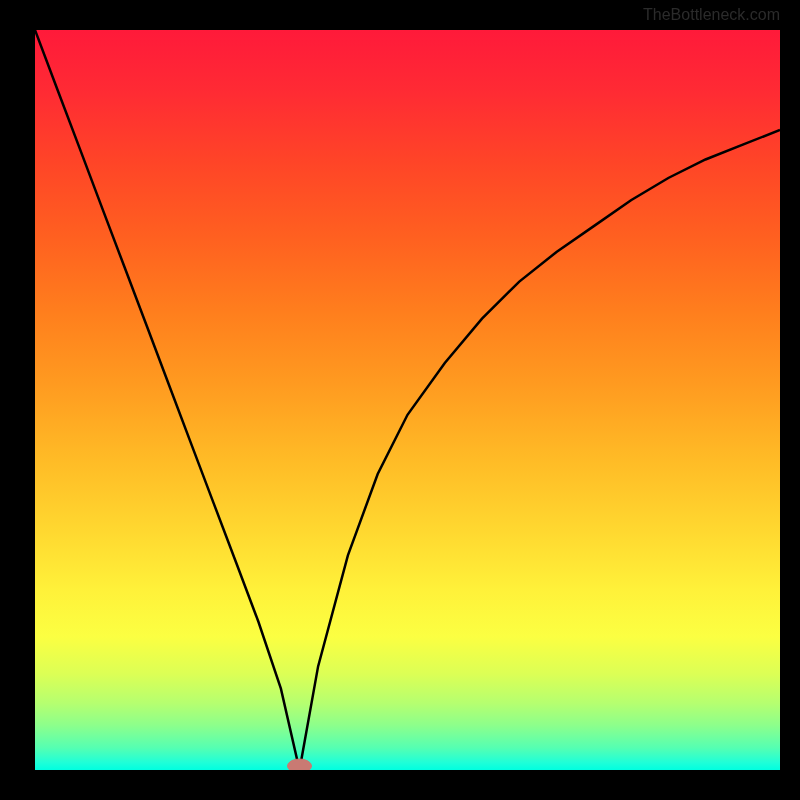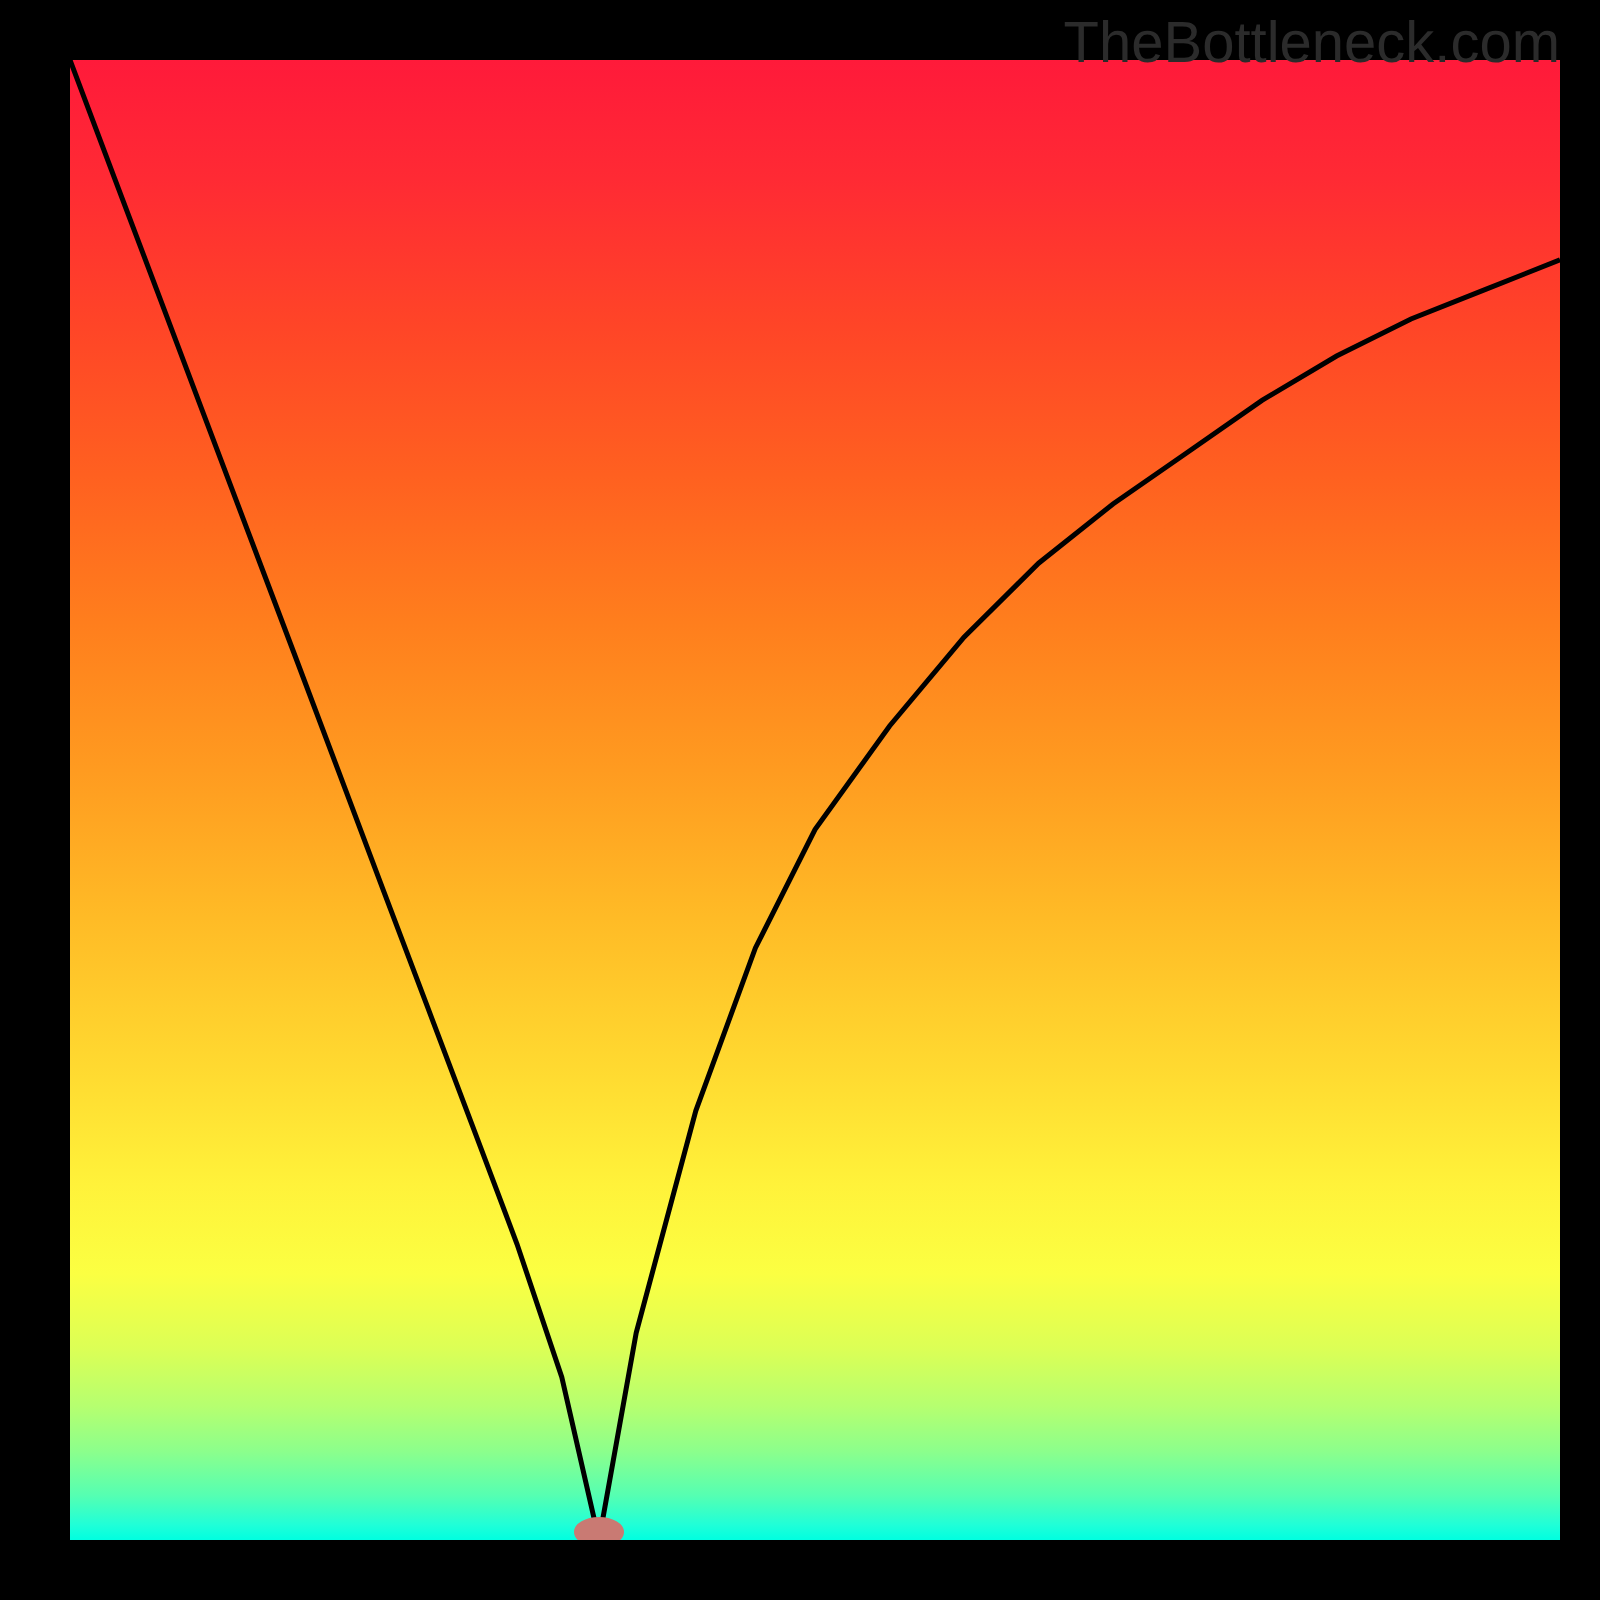--- a/index.html
+++ b/index.html
@@ -3,21 +3,21 @@
 <meta charset="utf-8">
 <style>
   * { margin: 0; padding: 0; box-sizing: border-box; }
   html, body { width: 800px; height: 800px; overflow: hidden; }
   body { background: #000; position: relative; }
   .watermark {
     position: absolute;
     top: 6px;
     right: 20px;
     font-family: Arial, sans-serif;
-    font-size: 29px;
+    font-size: 16px;
     color: #2b2b2b;
     font-weight: 500;
     z-index: 10;
   }
   .plot-area {
     position: absolute;
     left: 35px;
     top: 30px;
     width: 745px;
     height: 740px;

